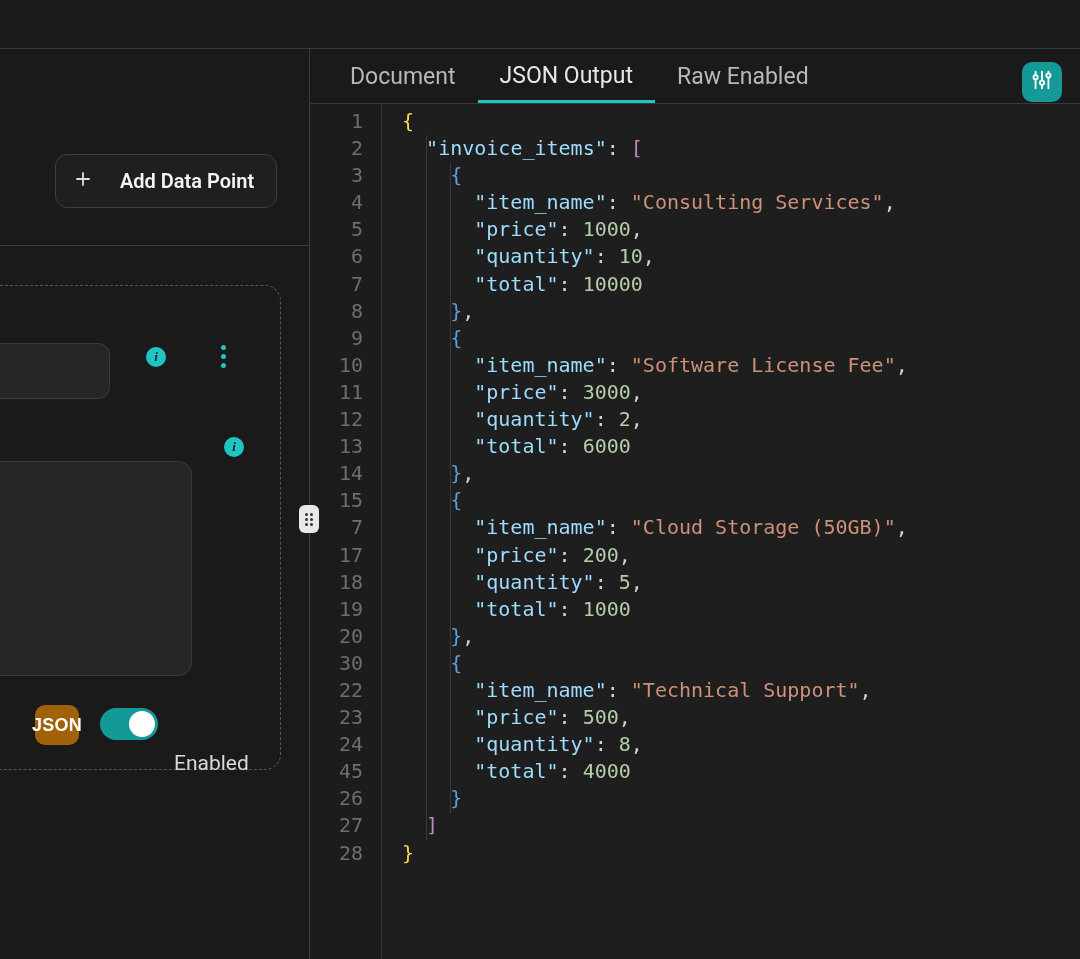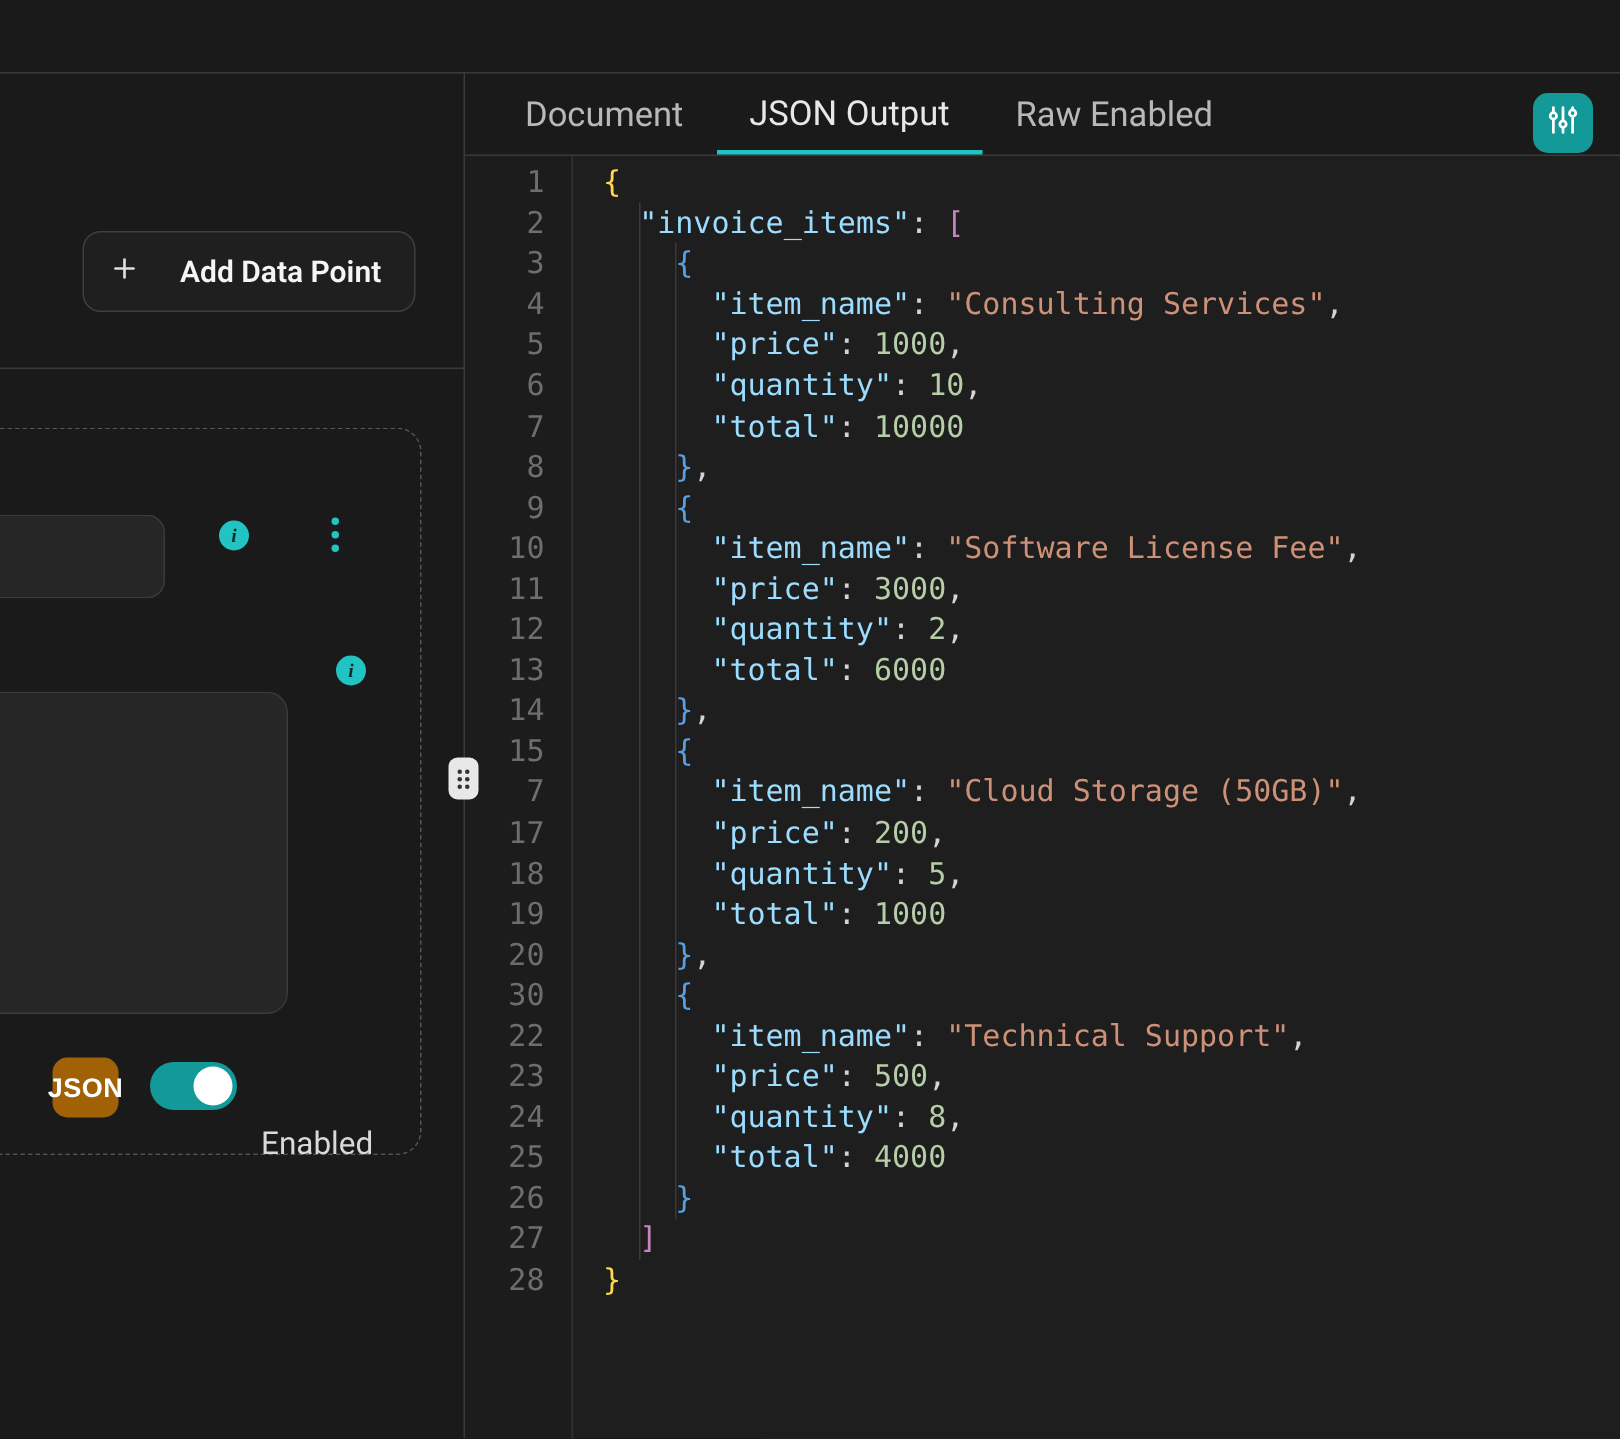--- a/index.html
+++ b/index.html
@@ -356,21 +356,21 @@
         <div>15</div>
         <div>7</div>
         <div>17</div>
         <div>18</div>
         <div>19</div>
         <div>20</div>
         <div>30</div>
         <div>22</div>
         <div>23</div>
         <div>24</div>
-        <div>25</div>
+        <div>45</div>
         <div>26</div>
         <div>27</div>
         <div>28</div>
       </div>
     <div class="code-area">
       <div class="indent-guides" id="guides">
           <div class="g" style="left: 44px; top: 27.1px; height: 704.6px;"></div>
           <div class="g" style="left: 68px; top: 54.2px; height: 650.4px;"></div>
         </div>
       <div class="code" id="code"><span class="tok-brace">{</span>

